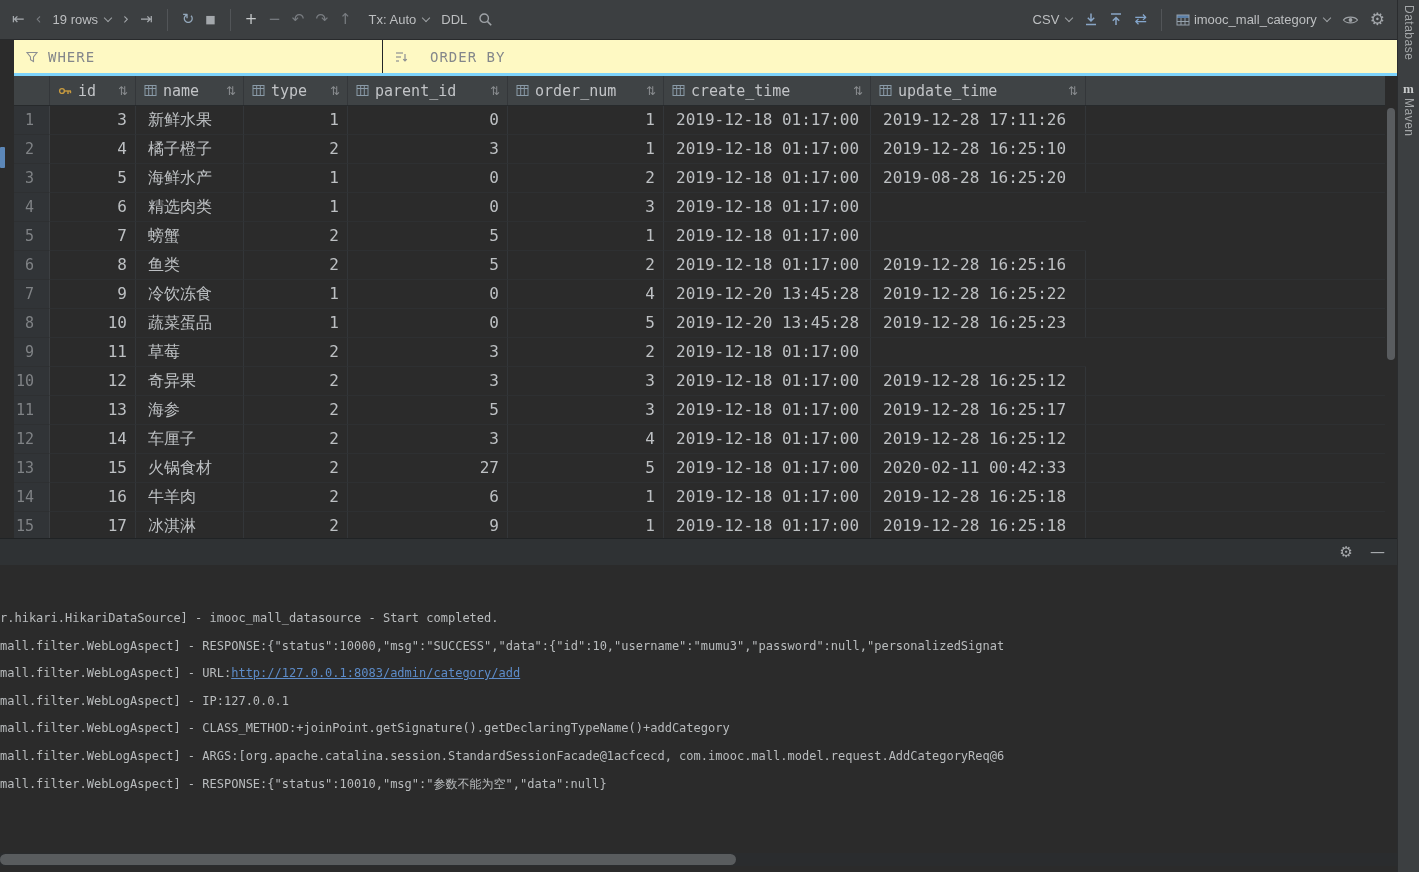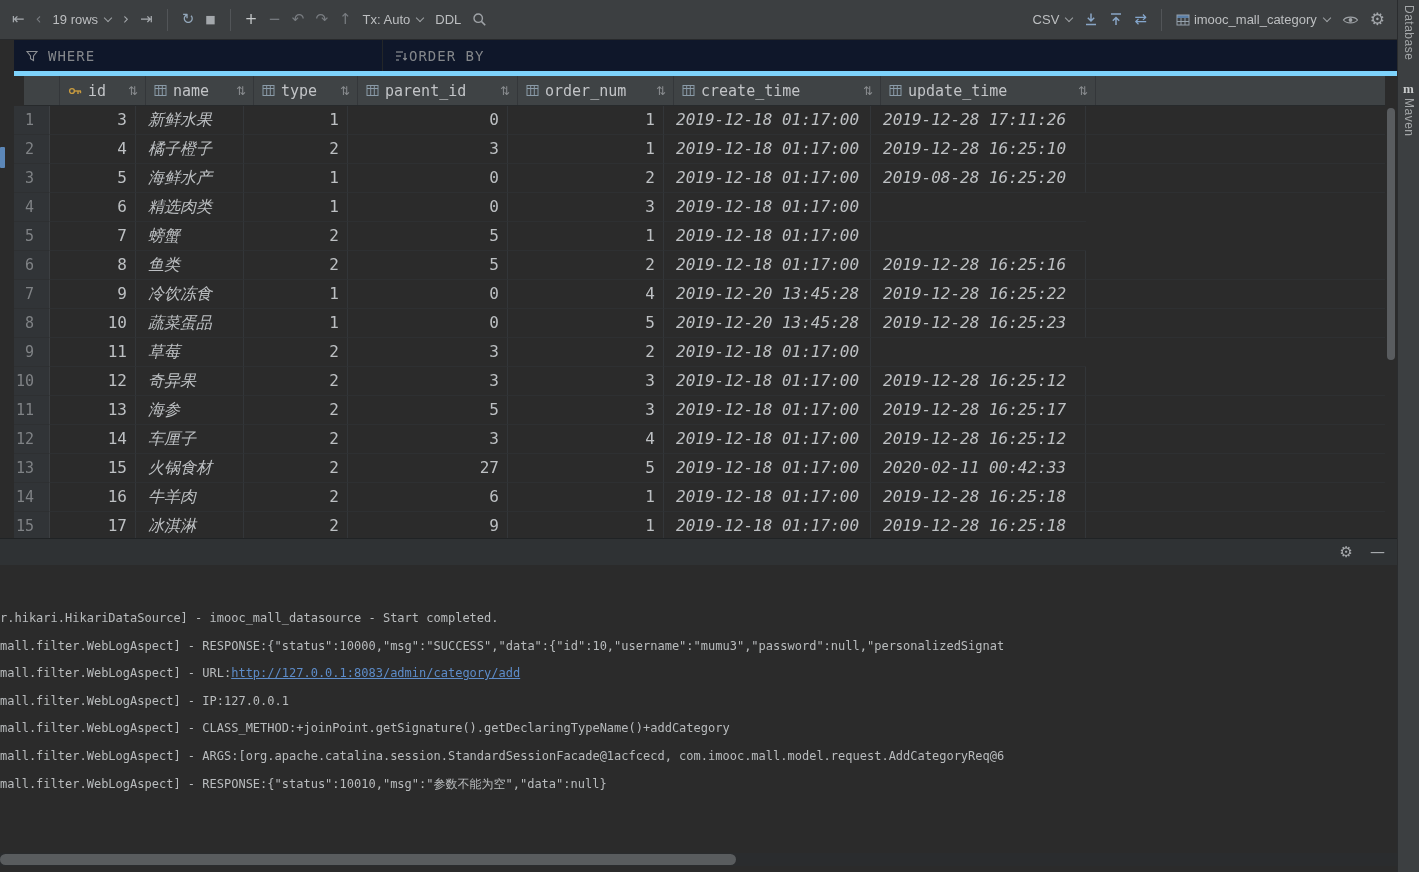--- a/index.html
+++ b/index.html
@@ -15,45 +15,45 @@
   .glyph.dim{color:#787c80;}
   .glyph.small{font-size:11px;}
   .sep{width:1px;height:22px;background:#525558;margin:0 3px;}
   .chev{width:7px;height:7px;display:inline-block;position:relative;top:-2px;margin-left:3px;}
   .chev::after{content:"";position:absolute;left:0;top:1px;width:5px;height:5px;
                border-right:1.5px solid #9da1a5;border-bottom:1.5px solid #9da1a5;transform:rotate(45deg);}
   .flex-sp{margin-left:auto;}
   .blueglyph{color:#84a6cc;font-size:15px;font-family:"DejaVu Sans",sans-serif;line-height:1;}
 
   
-  .filter-bar{position:absolute;top:40px;left:14px;width:1383px;height:36px;background:#0f172a;
-              border-bottom:5px solid #7dd3fc;display:flex;box-sizing:border-box;}
+  .filter-bar{position:absolute;top:40px;left:14px;width:1383px;height:36px;background:#fef9c3;
+              border-bottom:3px solid #7dd3fc;display:flex;box-sizing:border-box;}
   .where-box{width:369px;border-right:1px solid #232628;display:flex;align-items:center;gap:9px;
              padding-left:11px;box-sizing:border-box;}
-  .order-box{flex:1;display:flex;align-items:center;gap:1px;padding-left:11px;}
+  .order-box{flex:1;display:flex;align-items:center;gap:22px;padding-left:11px;}
   .filter-label{font-family:"DejaVu Sans Mono",monospace;font-size:14px;color:#84878b;letter-spacing:1px;}
 
   
   .gridcols{display:grid;grid-template-columns:36px 86px 108px 104px 160px 156px 207px 215px minmax(0,1fr);}
-  .ghead{position:absolute;top:76px;left:24px;width:1371px;height:30px;background:#3f4345;
+  .ghead{position:absolute;top:76px;left:14px;width:1371px;height:30px;background:#3f4345;
          border-bottom:1px solid #272a2c;box-sizing:border-box;}
   .hcell{display:flex;align-items:center;justify-content:space-between;padding:0 7px 0 8px;
          border-right:1px solid #34373a;color:#c2c4c7;box-sizing:border-box;
          font-family:"DejaVu Sans Mono",monospace;font-size:15px;overflow:hidden;white-space:nowrap;}
   .hcell.nobr{border-right:none;}
   .hleft{display:flex;align-items:center;gap:6px;min-width:0;}
   .sort{color:#8b8e91;font-size:12px;font-family:"DejaVu Sans",sans-serif;flex:none;}
 
   .gbody{position:absolute;top:106px;left:14px;width:1371px;height:432px;overflow:hidden;background:#2b2b2b;}
   .trow{height:29px;}
   .cell{height:29px;line-height:28px;font-family:"DejaVu Sans Mono",monospace;font-size:16px;
         color:#bdc0c3;border-right:1px solid #333639;border-bottom:1px solid #2e3032;
         overflow:hidden;white-space:nowrap;box-sizing:border-box;}
   .cell.right{text-align:right;padding-right:8px;}
-  .cell.left{padding-left:12px;font-style:italic;}
+  .cell.left{padding-left:12px;}
   .cell.gutter{color:#7f8285;text-align:right;padding-right:15px;background:#313437;
                border-right:1px solid #3d4043;font-size:15px;}
   .cell.filler{border-right:none;}
   .hgutter{background:#3f4345;border-right:1px solid #34373a;}
 
   
   .vscroll{position:absolute;left:1385px;top:76px;width:12px;height:462px;background:#2b2b2b;}
   .vthumb{position:absolute;left:2px;top:32px;width:8px;height:252px;background:#595c5f;border-radius:4px;}
 
   
@@ -120,21 +120,21 @@
       </span>
     <span class="tbtn">
         <span class="glyph dim">↶</span>
       </span>
     <span class="tbtn">
         <span class="glyph dim">↷</span>
       </span>
     <span class="tbtn">
         <span class="glyph dim">↑</span>
       </span>
-    <span class="tbtn" style="">
+    <span class="tbtn" style="margin-left:6px">
       <span>Tx: Auto</span>
       <span class="chev"></span>
     </span>
     <span class="tbtn">
         <span>DDL</span>
       </span>
     <span class="tbtn">
       <svg width="15" height="15" viewBox="0 0 15 15">
         <circle cx="6.2" cy="6.2" r="4.2" fill="none" stroke="#9fa3a7" stroke-width="1.4"></circle>
         <line x1="9.4" y1="9.4" x2="13.2" y2="13.2" stroke="#9fa3a7" stroke-width="1.6"></line>

